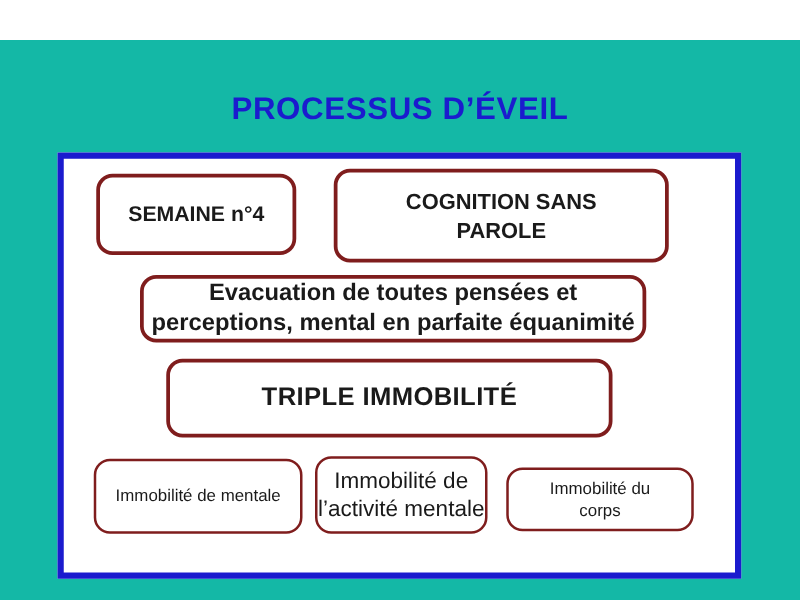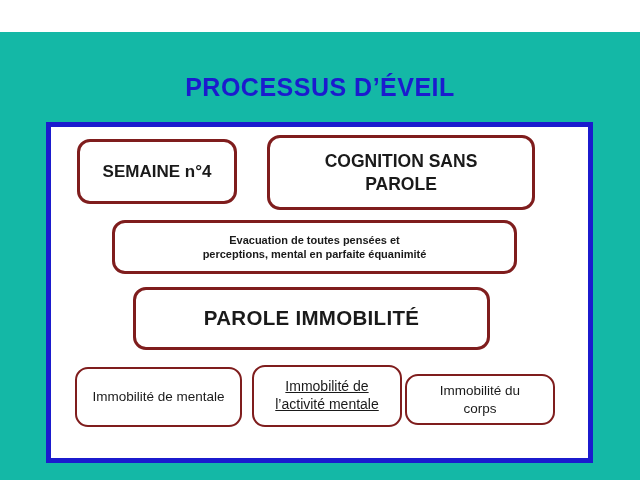--- a/index.html
+++ b/index.html
@@ -38,44 +38,44 @@
     display:flex;
     align-items:center;
     justify-content:center;
     text-align:center;
     white-space:pre-line;
     line-height:1.28;
   }
   .bold{font-weight:bold;}
   #box-week        {left:77px;  top:107px; width:160px; height:65px; font-size:17px;}
   #box-cognition   {left:267px; top:103px; width:268px; height:75px; font-size:17.5px;text-align:center;}
-  #box-evacuation  {left:112px; top:188px; width:405px; height:54px; font-size:11px;}
+  #box-evacuation  {left:112px; top:188px; width:405px; height:54px; font-size:19px;}
   #box-triple      {left:133px; top:255px; width:357px; height:63px; font-size:20.5px; letter-spacing:0.3px;}
   #box-speech      {left:75px;  top:335px; width:167px; height:60px; font-size:13.5px; border-width:2.5px;}
-  #box-mental      {left:252px; top:333px; width:150px; height:62px; font-size:14px; border-width:2.5px;text-decoration:underline;}
+  #box-mental      {left:252px; top:333px; width:138px; height:62px; font-size:18px; border-width:2.5px;}
   #box-body        {left:405px; top:342px; width:150px; height:51px; font-size:13.5px; border-width:2.5px;}
 </style>
 </head>
 <body>
 
 <div id="stage">
 
   <div class="slide-title">PROCESSUS D’ÉVEIL</div>
 
   <div class="frame"></div>
 
   <div class="box bold" id="box-week">SEMAINE n°4</div>
 
   <div class="box bold" id="box-cognition">COGNITION SANS
 PAROLE</div>
 
   <div class="box bold" id="box-evacuation">Evacuation de toutes pensées et
 perceptions, mental en parfaite équanimité</div>
 
-  <div class="box bold" id="box-triple">PAROLE IMMOBILITÉ</div>
+  <div class="box bold" id="box-triple">TRIPLE IMMOBILITÉ</div>
 
   <div class="box" id="box-speech">Immobilité de mentale</div>
 
   <div class="box" id="box-mental">Immobilité de
 l’activité mentale</div>
 
   <div class="box" id="box-body">Immobilité du
 corps</div>
 
 </div>

